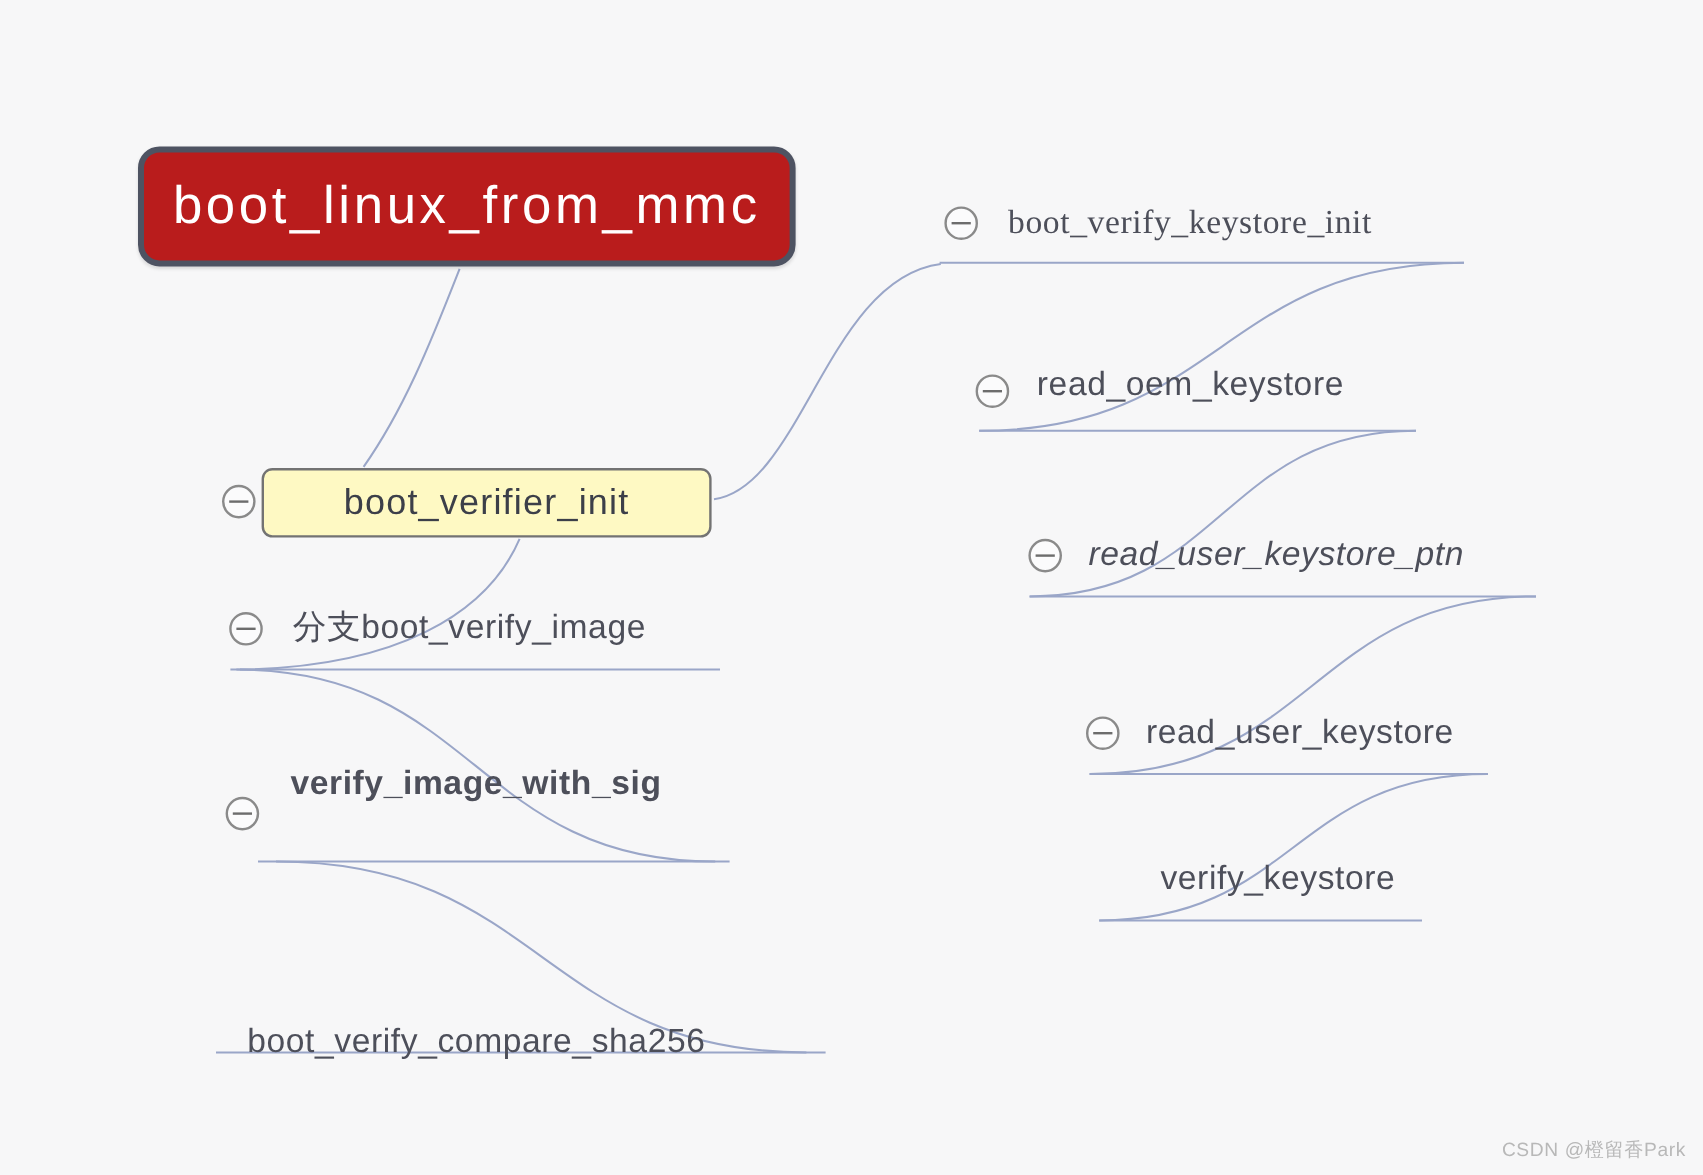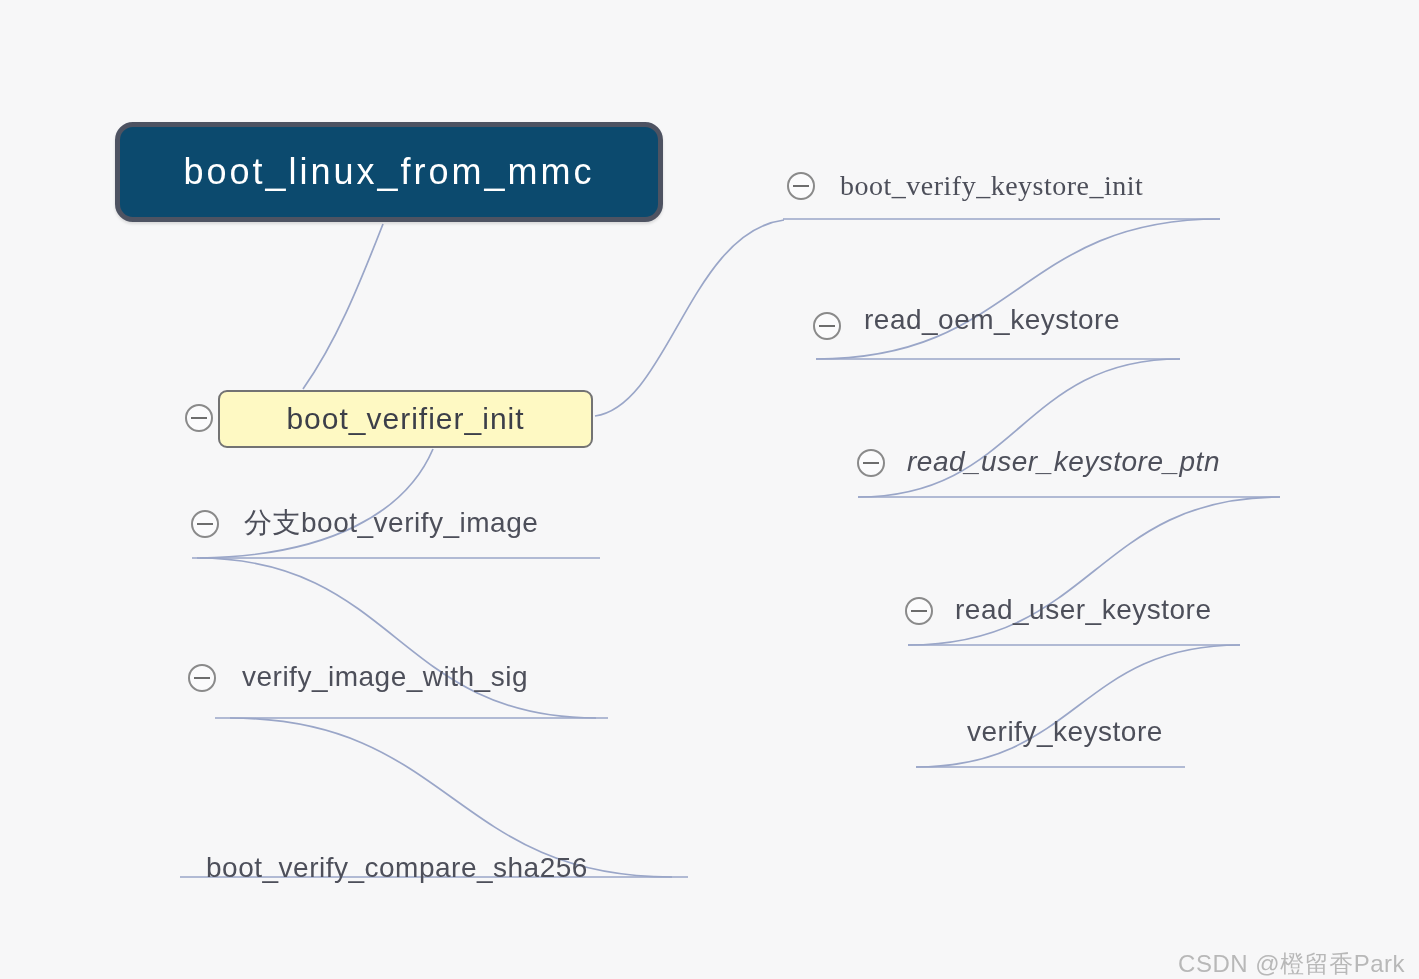--- a/index.html
+++ b/index.html
@@ -8,23 +8,23 @@
     background:#f7f7f8;
     font-family:"Liberation Sans", sans-serif;
   }
   #stage{position:absolute;left:0;top:0;width:1419px;height:979px;}
   svg.wires{position:absolute;left:0;top:0;pointer-events:none;}
 
   
   .root-box{
     position:absolute;left:115px;top:122px;width:548px;height:100px;
     box-sizing:border-box;
-    background:#0c4a6e;border:5px solid #4e5362;border-radius:18px;
+    background:#b91c1c;border:5px solid #4e5362;border-radius:18px;
     display:flex;align-items:center;justify-content:center;
-    color:#ffffff;font-size:36px;letter-spacing:3px;
+    color:#ffffff;font-size:44px;letter-spacing:3px;
     box-shadow:0 2px 3px rgba(0,0,0,0.12);
   }
   .center-box{
     position:absolute;left:218px;top:390px;width:375px;height:58px;
     box-sizing:border-box;
     background:#fef9c3;border:2px solid #737373;border-radius:9px;
     display:flex;align-items:center;justify-content:center;
     color:#3c3f49;font-size:30px;letter-spacing:1px;
   }
 
@@ -32,41 +32,41 @@
   .topic{
     position:absolute;white-space:nowrap;
     color:#4d4f5a;font-size:28px;letter-spacing:0.5px;line-height:30px;
   }
   #t-r0{left:840px;top:171px;font-family:Liberation Serif, serif;}
   #t-r1{left:864px;top:305px;}
   #t-r2{left:907px;top:447px;font-style:italic;}
   #t-r3{left:955px;top:595px;}
   #t-r4{left:967px;top:717px;}
   #t-l0{left:244px;top:508px;}
-  #t-l1{left:242px;top:662px;}
+  #t-l1{left:242px;top:638px;font-weight:bold;}
   #t-l2{left:206px;top:829px;margin-top:24px;}
 
   
   .collapse{
     position:absolute;width:28px;height:28px;box-sizing:border-box;
     border:2px solid #8a8a8a;border-radius:50%;background:#fbfbfc;
     display:flex;align-items:center;justify-content:center;
   }
   .collapse .bar{width:16px;height:2px;background:#6d6d6d;}
   #ic-c {left:185px;top:404px;}
   #ic-r0{left:787px;top:172px;}
   #ic-r1{left:813px;top:312px;}
   #ic-r2{left:857px;top:449px;}
   #ic-r3{left:905px;top:597px;}
   #ic-l0{left:191px;top:510px;}
   #ic-l1{left:188px;top:664px;}
 
   .watermark{
     position:absolute;right:14px;top:948px;
-    color:#b8b8b8;font-size:24px;letter-spacing:0.5px;
+    color:#b8b8b8;font-size:16px;letter-spacing:0.5px;
   }
 </style>
 </head>
 <body>
 
 <div id="stage">
 
   <svg class="wires" width="1419" height="979" viewBox="0 0 1419 979">
     <g stroke="#9aa6c8" stroke-width="1.7" fill="none">
 

